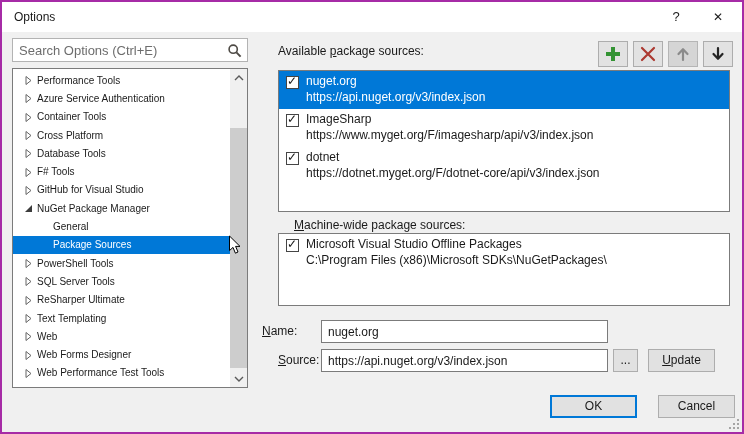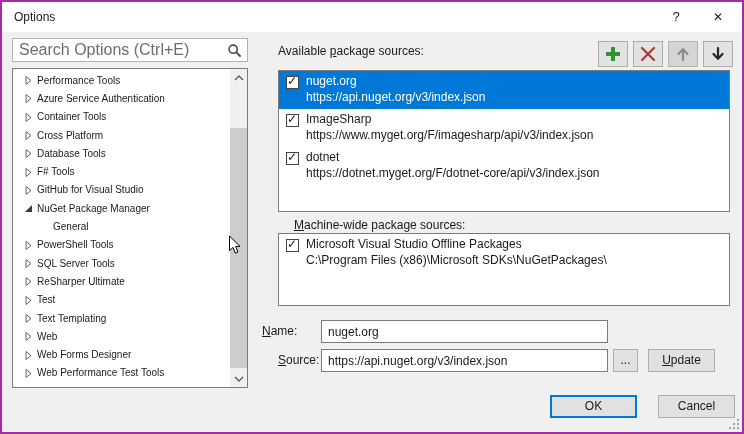--- a/index.html
+++ b/index.html
@@ -11,21 +11,21 @@
   }
   .abs{position:absolute;}
   
   .titlebar{left:0;top:0;width:740px;height:30px;background:#ffffff;}
   .title{left:12px;top:0;height:30px;line-height:30px;font-size:12px;color:#1a1a1a;}
   .cap-btn{top:0;width:32px;height:30px;text-align:center;line-height:30px;font-size:13px;color:#1a1a1a;cursor:default;}
   .help-btn{left:658px;}
   .close-btn{left:700px;font-size:12px;}
   
   .search-box{left:10px;top:36px;width:236px;height:24px;background:#fff;border:1px solid #b3b3b3;}
-  .search-box input{position:absolute;left:0;top:0;width:214px;height:22px;border:none;outline:none;padding:0 0 0 6px;font-size:16px;color:#1a1a1a;background:transparent;}
+  .search-box input{position:absolute;left:0;top:0;width:214px;height:22px;border:none;outline:none;padding:0 0 0 6px;font-size:13px;color:#1a1a1a;background:transparent;}
   .search-box input::placeholder{color:#6d6d6d;opacity:1;}
   .search-icon{position:absolute;right:4px;top:4px;width:16px;height:16px;}
   
   .tree{left:10px;top:66px;width:236px;height:320px;background:#fff;border:1px solid #7b7b7b;overflow:hidden;}
   .tree-items{position:absolute;left:0;top:2px;width:217px;}
   .tree-item{position:relative;height:18.3px;display:flex;align-items:center;font-size:10px;color:#1a1a1a;white-space:nowrap;overflow:hidden;}
   .tree-item .arrow{width:10px;height:10px;margin-left:11px;flex:0 0 10px;display:inline-block;}
   .tree-item .arrow svg{display:none;}
   .tree-item .arrow.collapsed svg.g-col{display:block;}
   .tree-item .arrow.expanded svg.g-exp{display:block;}
@@ -170,20 +170,27 @@
     </span>
     <span class="tree-label">NuGet Package Manager</span>
   </div>
         <div class="tree-item indent1">
     <span class="arrow none">
       
       
     </span>
     <span class="tree-label">General</span>
   </div>
+        <div class="tree-item indent1 selected">
+    <span class="arrow none">
+      
+      
+    </span>
+    <span class="tree-label">Package Sources</span>
+  </div>
         <div class="tree-item indent0">
     <span class="arrow collapsed">
       <svg class="g-col" width="10" height="11" viewBox="0 0 10 11">
               <path d="M2 1.5 L7 5.5 L2 9.5 Z" fill="none" stroke="#646464" stroke-width="1"></path>
             </svg>
 
     </span>
     <span class="tree-label">PowerShell Tools</span>
   </div>
         <div class="tree-item indent0">
@@ -196,29 +203,20 @@
     <span class="tree-label">SQL Server Tools</span>
   </div>
         <div class="tree-item indent0">
     <span class="arrow collapsed">
       <svg class="g-col" width="10" height="11" viewBox="0 0 10 11">
               <path d="M2 1.5 L7 5.5 L2 9.5 Z" fill="none" stroke="#646464" stroke-width="1"></path>
             </svg>
 
     </span>
     <span class="tree-label">ReSharper Ultimate</span>
-  </div>
-        <div class="tree-item indent0">
-    <span class="arrow collapsed">
-      <svg class="g-col" width="10" height="11" viewBox="0 0 10 11">
-              <path d="M2 1.5 L7 5.5 L2 9.5 Z" fill="none" stroke="#646464" stroke-width="1"></path>
-            </svg>
-
-    </span>
-    <span class="tree-label">Test</span>
   </div>
         <div class="tree-item indent0">
     <span class="arrow collapsed">
       <svg class="g-col" width="10" height="11" viewBox="0 0 10 11">
               <path d="M2 1.5 L7 5.5 L2 9.5 Z" fill="none" stroke="#646464" stroke-width="1"></path>
             </svg>
 
     </span>
     <span class="tree-label">Text Templating</span>
   </div>

